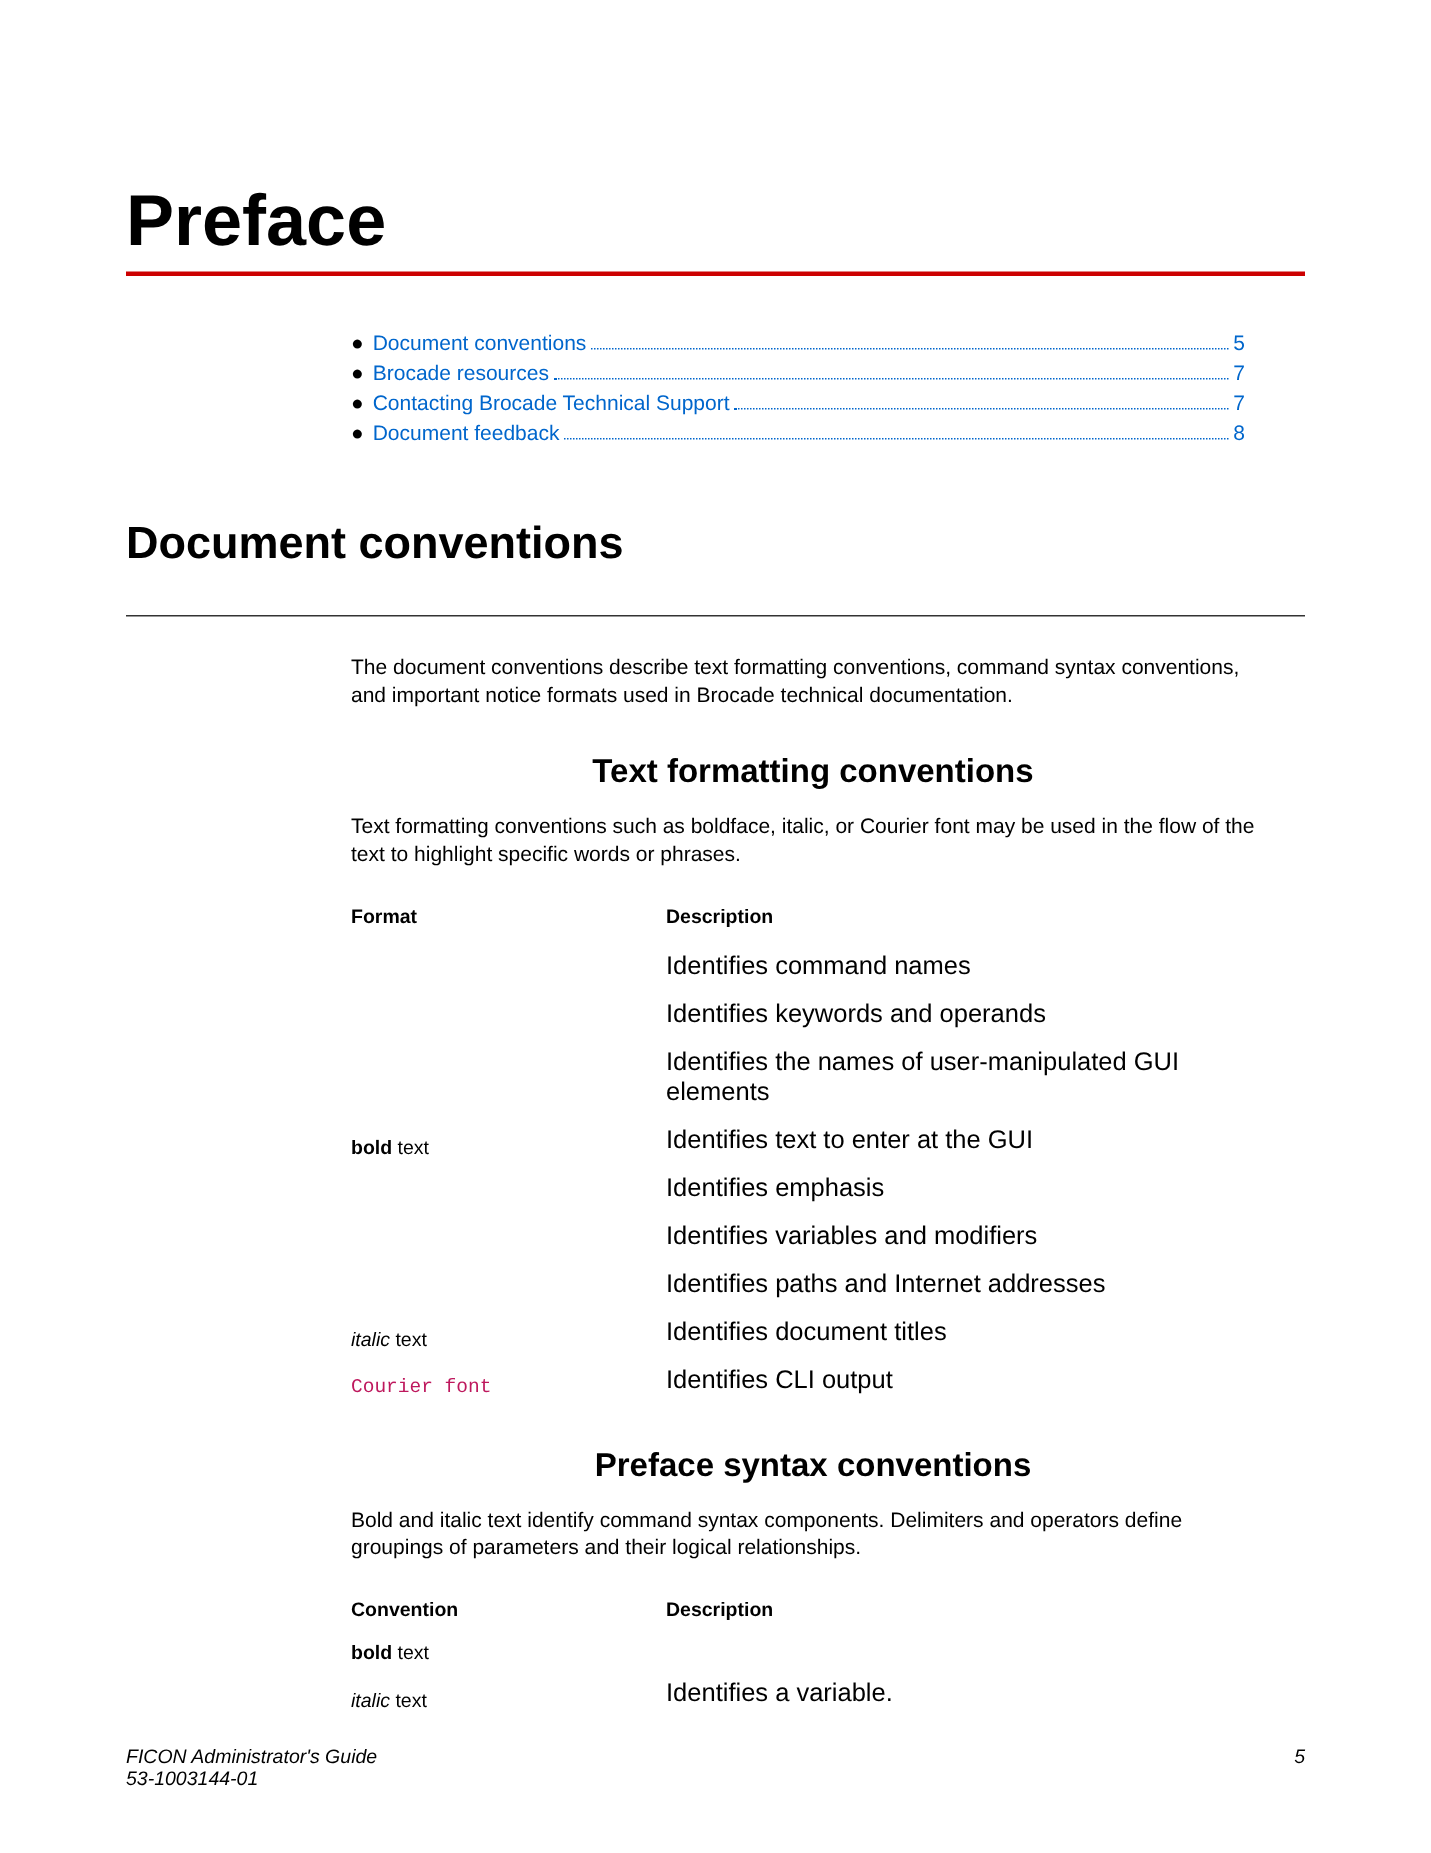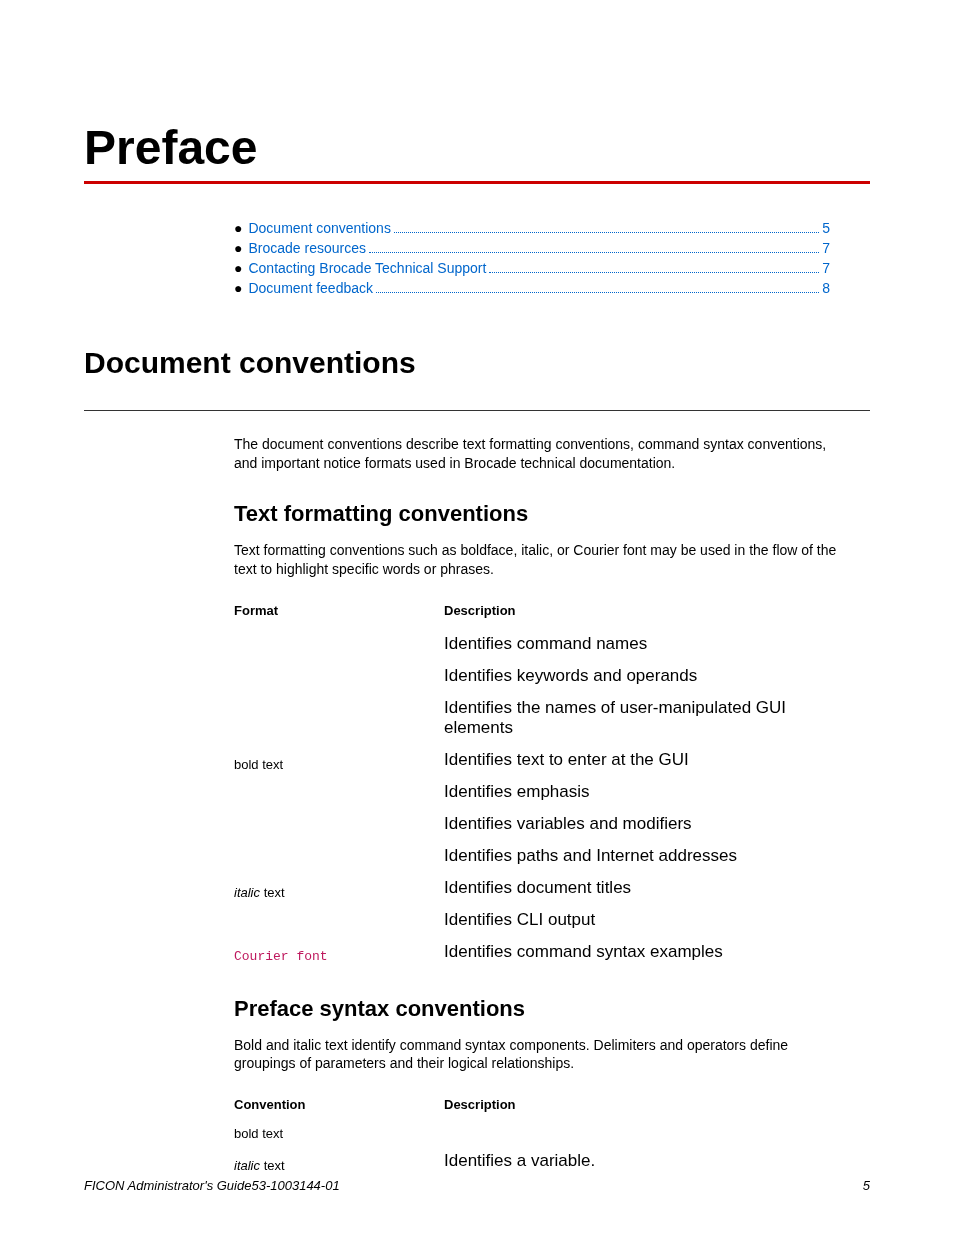--- a/index.html
+++ b/index.html
@@ -75,20 +75,21 @@
     line-height: 1.35;
     margin-bottom: 20px;
   }
   .h2-section {
     font-family: "Arial Narrow", Arial, sans-serif;
     font-stretch: condensed;
     font-size: 22px;
     font-weight: 700;
     margin-top: 28px;
     margin-bottom: 14px;
+    text-align: center;
   }
   .tbl {
     width: 100%;
     margin-top: 18px;
     margin-bottom: 12px;
   }
   .tbl-row {
     display: flex;
     align-items: flex-end;
   }
@@ -104,34 +105,34 @@
   }
   .tbl-header .tbl-col1,
   .tbl-header .tbl-col2 {
     font-weight: 700;
     font-size: 13px;
     padding-bottom: 10px;
   }
   .desc-line {
     padding: 6px 0;
   }
-  .fmt-bold { font-weight: 400; }
+  .fmt-bold { font-weight: 700; }
   .fmt-italic { font-style: italic; }
   .fmt-courier { font-family: "Courier New", monospace; color: #be185d; }
   .footer {
     position: absolute;
     bottom: 42px;
     left: 84px;
     right: 84px;
     display: flex;
     justify-content: space-between;
     font-style: italic;
     font-size: 13px;
   }
-  .footer-left { display: flex; flex-direction: row; }
+  .footer-left { display: flex; flex-direction: column; }
 </style>
 </head>
 <body>
 
 <div class="chapter-title">Preface</div>
 <div class="red-rule"></div>
 
 <div class="toc">
   <div class="toc-row">
     <span class="toc-bullet">●</span>
@@ -197,21 +198,20 @@
         <div class="desc-line">Identifies document titles</div>
       </div>
     </div>
 
     <div class="tbl-row">
       <div class="tbl-col1">
         <span class="fmt-courier">Courier font</span><span></span>
       </div>
       <div class="tbl-col2">
         <div class="desc-line">Identifies CLI output</div>
-        <div class="desc-line">Identifies command syntax examples</div>
       </div>
     </div>
   </div>
 
   <div class="h2-section">Preface syntax conventions</div>
   <p class="para">Bold and italic text identify command syntax components. Delimiters and operators define groupings of parameters and their logical relationships.</p>
 
   <div class="tbl">
     <div class="tbl-row tbl-header">
       <div class="tbl-col1">Convention</div>

